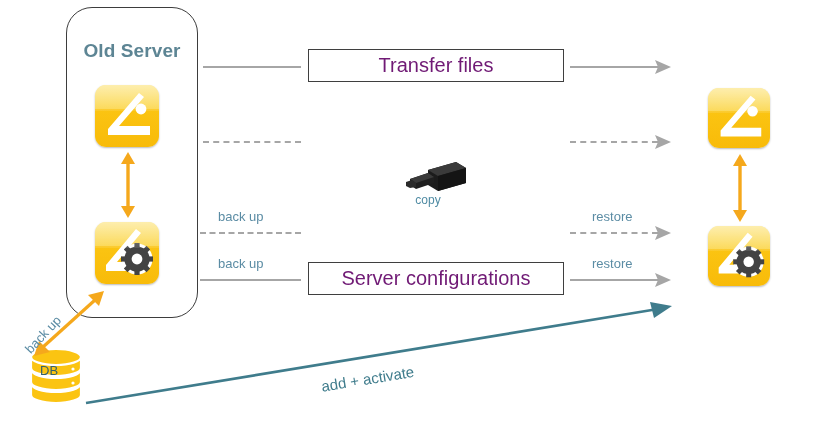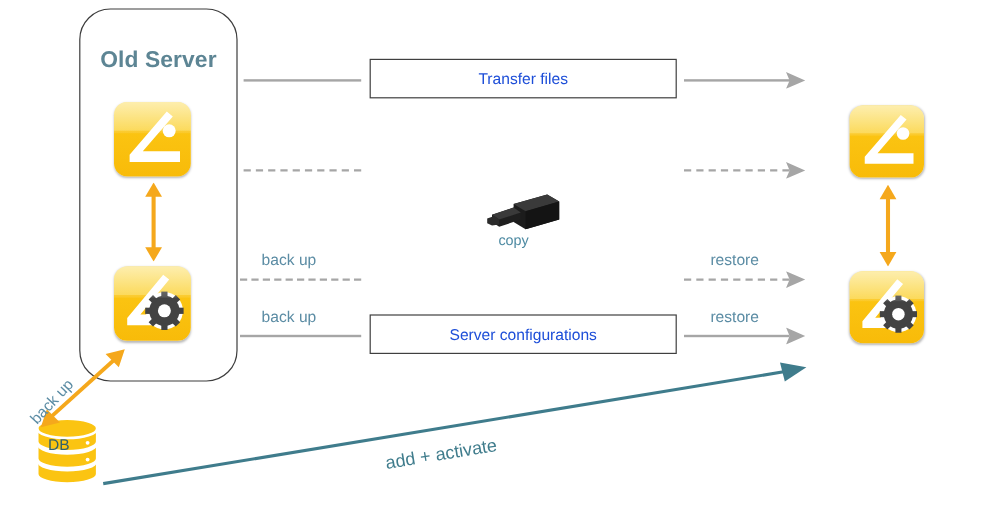--- a/index.html
+++ b/index.html
@@ -46,22 +46,22 @@
   }
   .appicon svg{position:absolute;left:0;top:0;width:100%;height:100%;}
 
   
   .cbox{
     position:absolute;
     border:1.2px solid #3f3f3f;
     background:#ffffff;
     box-sizing:border-box;
     display:flex;align-items:center;justify-content:center;
-    color:#1d4ed8;
-    font-size:13px;
+    color:#701a75;
+    font-size:20px;
     white-space:nowrap;
   }
 
   
   .line-solid{
     position:absolute;height:0;
     border-top:2.4px solid #a6a6a6;
   }
   .line-dash{
     position:absolute;height:0;

